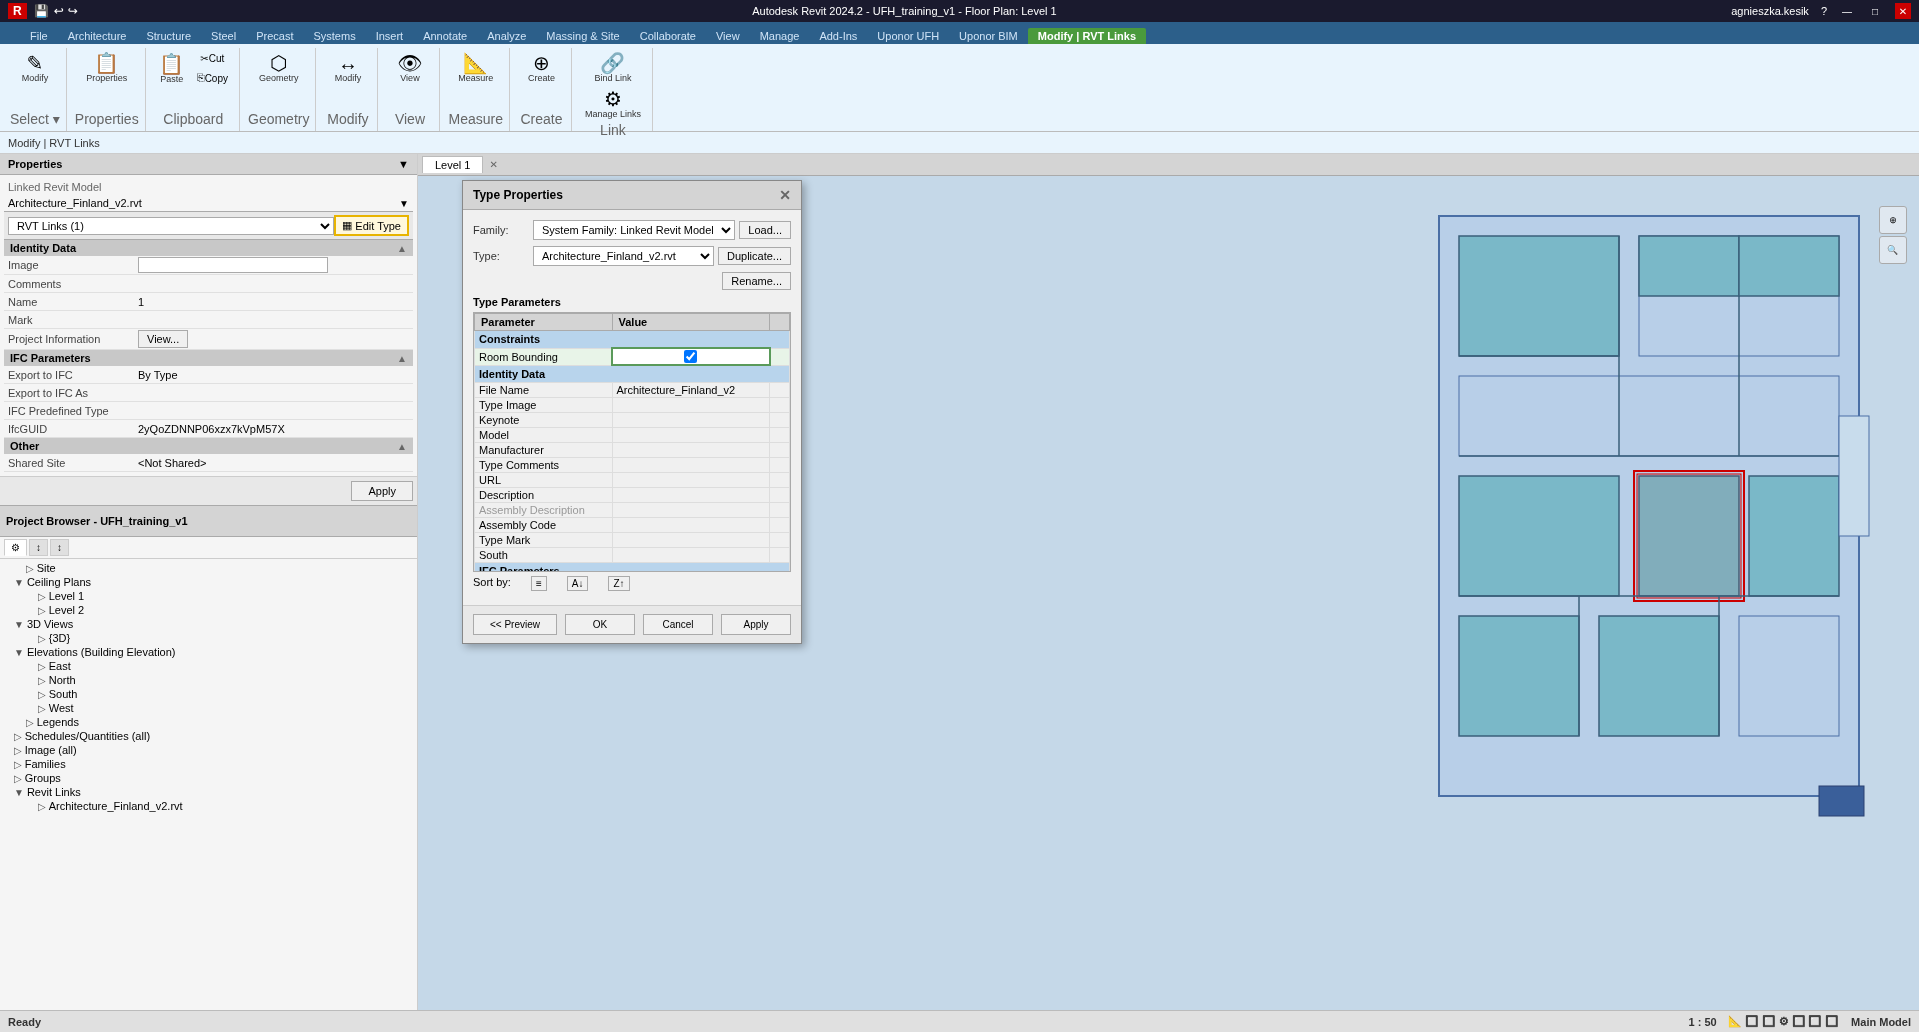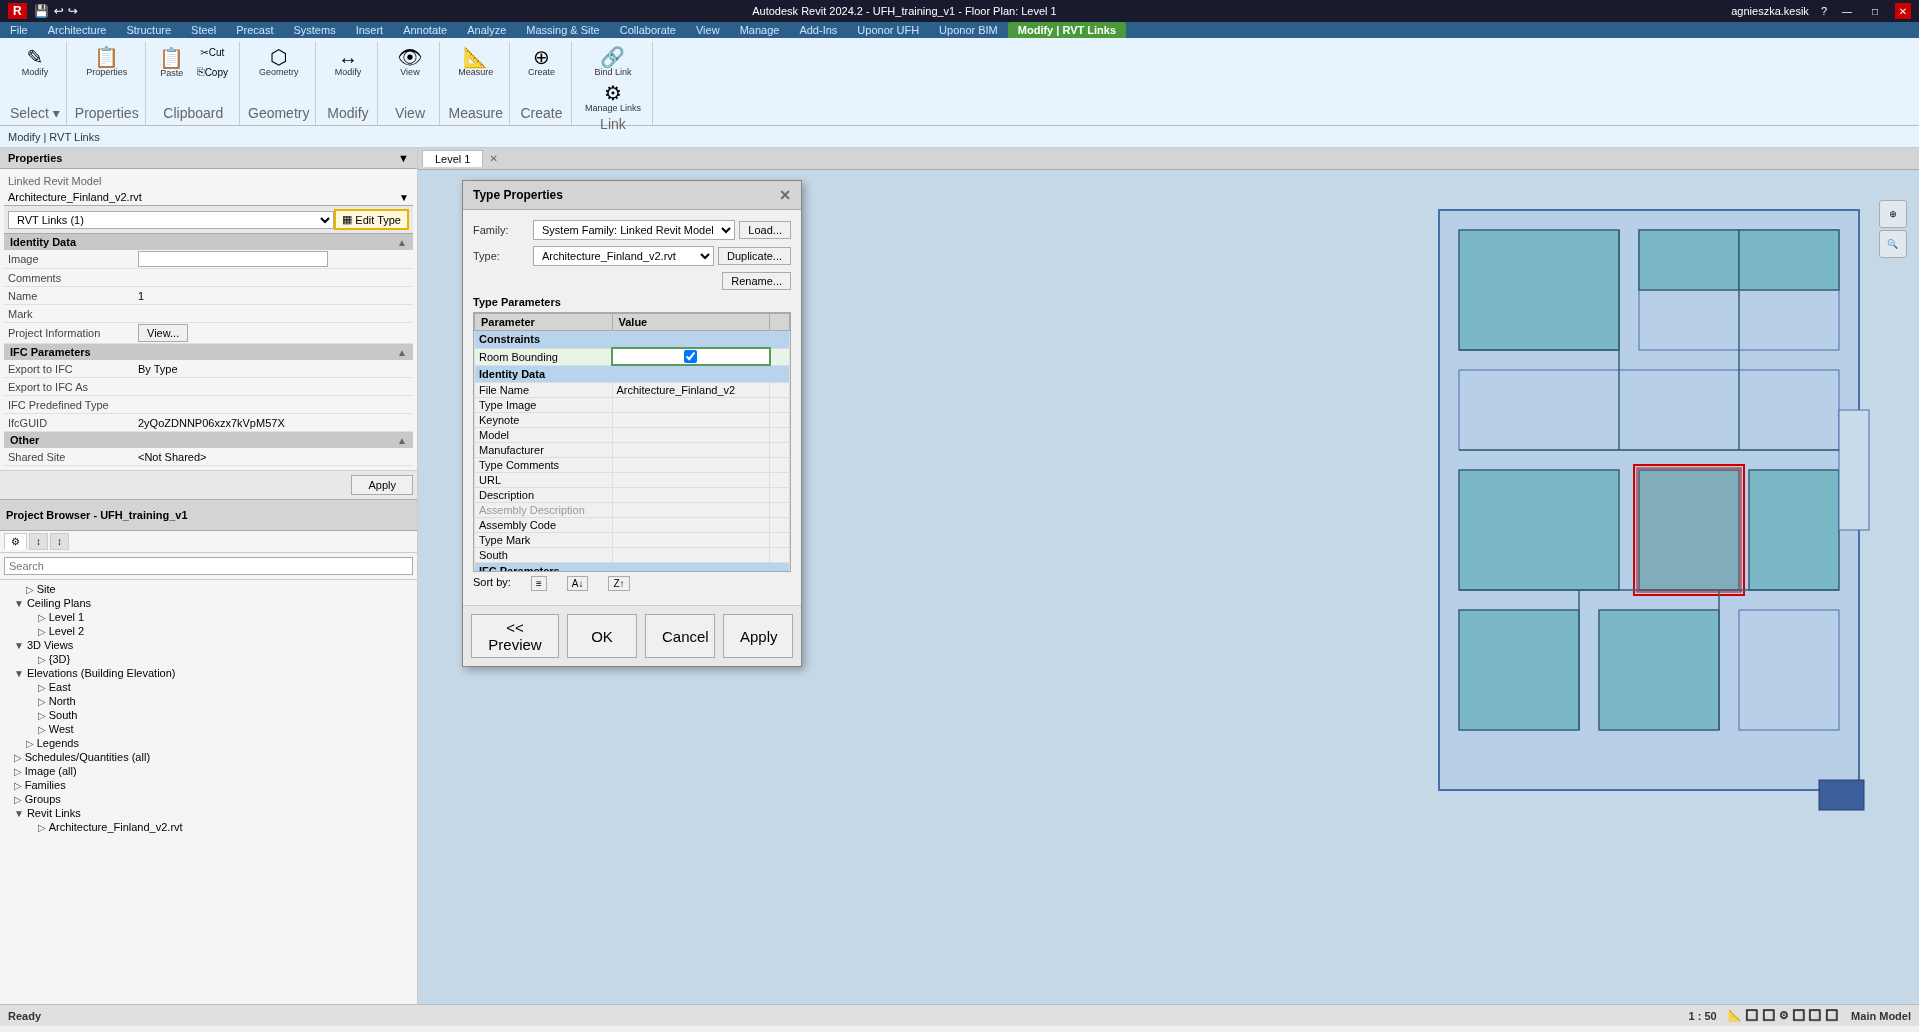--- a/index.html
+++ b/index.html
@@ -6,21 +6,21 @@
     body { font-family: 'Segoe UI', Arial, sans-serif; font-size: 11px; background: #f0f0f0; overflow: hidden; width: 1919px; height: 1032px; }
 
     
     .title-bar { background: #1a1a2e; color: #fff; height: 22px; display: flex; align-items: center; justify-content: space-between; padding: 0 8px; font-size: 11px; }
     .title-bar-left { display: flex; align-items: center; gap: 8px; }
     .title-bar-right { display: flex; align-items: center; gap: 12px; }
     .title-bar-center { flex: 1; text-align: center; font-size: 11px; }
     .win-btn { width: 16px; height: 16px; display: flex; align-items: center; justify-content: center; cursor: pointer; font-size: 10px; }
 
     
-    .ribbon-tabs { background: #2c5f8a; display: flex; align-items: flex-end; height: 16px; padding-left: 0; }
+    .ribbon-tabs { background: #2c5f8a; display: flex; align-items: flex-end; height: 22px; padding-left: 20px; }
     .ribbon-tab { padding: 2px 10px; font-size: 11px; color: #d0e4f7; cursor: pointer; border-radius: 2px 2px 0 0; }
     .ribbon-tab.active { background: #e8f4fd; color: #000; font-weight: bold; }
     .ribbon-tab.highlighted { background: #4a9a3c; color: #fff; }
 
     
     .ribbon { background: #e8f4fd; border-bottom: 1px solid #bbb; height: 88px; display: flex; align-items: stretch; padding: 4px 4px 0 4px; gap: 2px; }
     .ribbon-group { border-right: 1px solid #ccc; padding: 2px 6px; display: flex; flex-direction: column; align-items: center; min-width: 60px; }
     .ribbon-group-label { font-size: 14px; color: #666; margin-top: auto; padding-bottom: 2px; }
     .ribbon-btn { display: flex; flex-direction: column; align-items: center; justify-content: center; padding: 2px 4px; cursor: pointer; border: 1px solid transparent; border-radius: 2px; min-width: 36px; }
     .ribbon-btn-icon { font-size: 20px; line-height: 1; }
@@ -96,21 +96,21 @@
     .modal-btn-small { border: 1px solid #aaa; background: #f0f0f0; padding: 2px 8px; cursor: pointer; font-size: 11px; }
     .modal-section-label { font-weight: bold; font-size: 11px; margin-bottom: 4px; }
     .type-params-table { width: 100%; border-collapse: collapse; font-size: 11px; }
     .type-params-table th { background: #d4d4d4; border: 1px solid #aaa; padding: 2px 6px; text-align: left; }
     .type-params-table td { border: 1px solid #ddd; padding: 1px 4px; }
     .section-row td { background: #bfd8f0; font-weight: bold; padding: 2px 4px; }
     .checkbox-cell { display: flex; align-items: center; justify-content: center; }
     .sort-row { display: flex; align-items: flex-start; gap: 20px; padding: 4px 0; font-size: 11px; }
     .sort-btn { border: 1px solid #aaa; background: #f0f0f0; padding: 1px 4px; cursor: pointer; font-size: 10px; }
     .modal-footer { display: flex; justify-content: center; gap: 8px; padding: 8px; border-top: 1px solid #ccc; background: #e8e8e8; }
-    .modal-footer-btn { border: 1px solid #aaa; background: #f0f0f0; padding: 4px 16px; cursor: pointer; font-size: 15px; min-width: 70px; }
+    .modal-footer-btn { border: 1px solid #aaa; background: #f0f0f0; padding: 4px 16px; cursor: pointer; font-size: 10px; min-width: 70px; }
     .table-scroll { max-height: 260px; overflow-y: auto; border: 1px solid #aaa; }
     .grayed { color: #999; }
     .collapse-arrow { cursor: pointer; color: #666; font-size: 10px; }
     .tree-icon { font-size: 10px; color: #555; }
   </style>
 </head>
 <body>
 
 <div class="title-bar">
   <div class="title-bar-left">
@@ -325,23 +325,20 @@
       </div>
     </div>
 
     <div class="project-browser">
       <div class="pb-header">Project Browser - UFH_training_v1</div>
       <div class="pb-tabs">
         <span class="pb-tab active">⚙</span>
         <span class="pb-tab">↕</span>
         <span class="pb-tab">↕</span>
       </div>
-      <div class="pb-search">
-        <input class="prop-input" placeholder="Search" style="">
-      </div>
       <div class="pb-tree">
         <div class="tree-item">
           <div class="tree-indent-2">
               <span class="tree-icon">▷</span>
               <span>Site</span>
             </div>
         </div>
         <div class="tree-item">
           <div class="tree-indent-1">
               <span class="tree-icon">▼</span>

